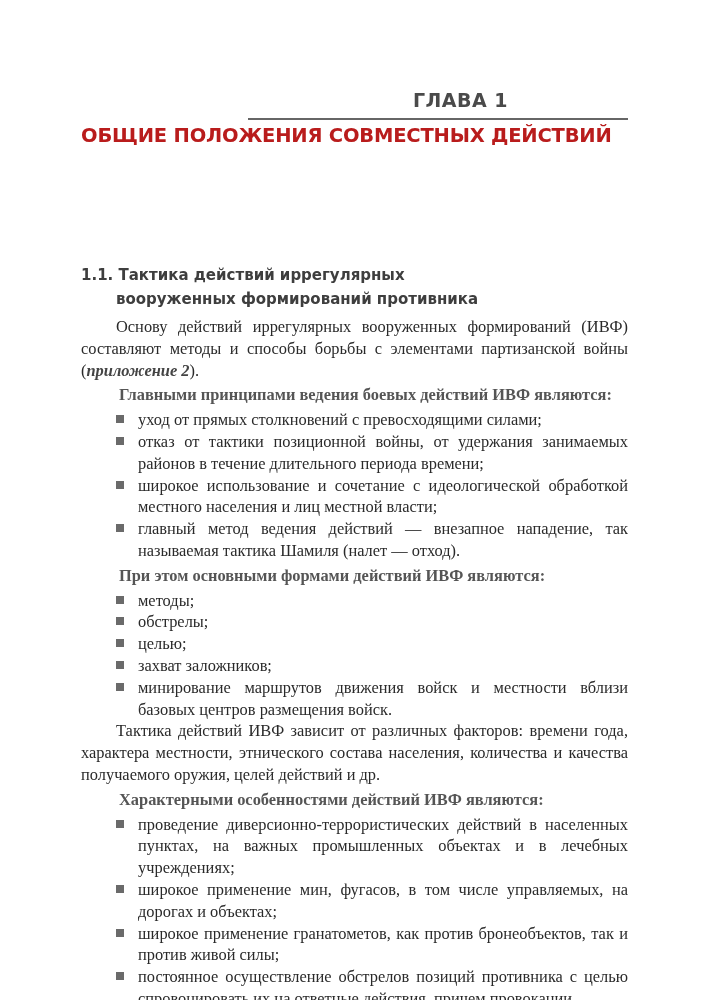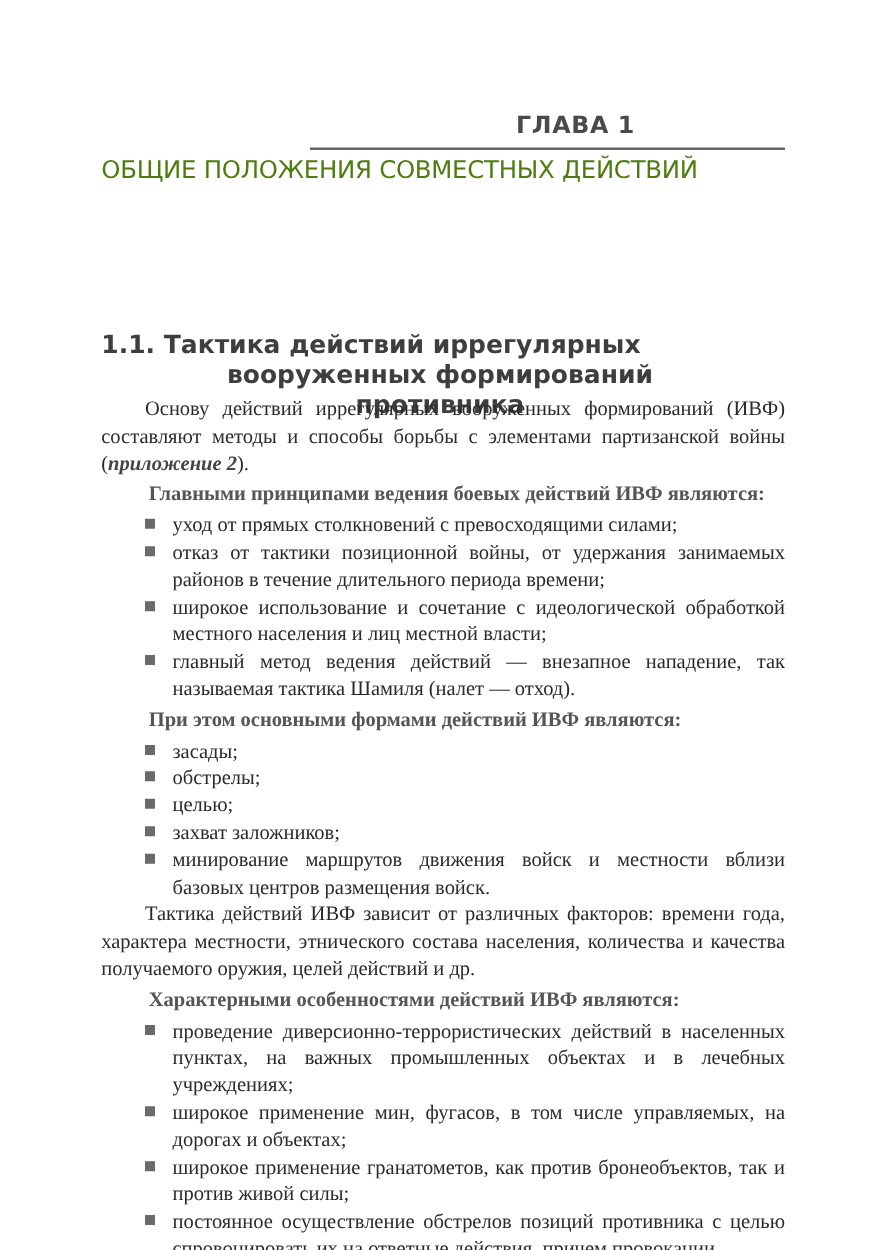--- a/index.html
+++ b/index.html
@@ -8,26 +8,26 @@
   .chapter-label {
     position: absolute; right: 80px; top: 89px;
     font-family: "DejaVu Sans", sans-serif; font-weight: bold; font-size: 19px;
     color: #4a4a4a; letter-spacing: 0.5px;
   }
   .chapter-rule {
     position: absolute; left: 248px; top: 118px; width: 380px; height: 2px; background: #666;
   }
   .chapter-title {
     position: absolute; left: 81px; top: 124px;
-    font-family: "DejaVu Sans", sans-serif; font-weight: normal; font-size: 19.5px;
-    color: #4d7c0f; letter-spacing: -0.2px; white-space: nowrap;
+    font-family: "DejaVu Sans", sans-serif; font-weight: bold; font-size: 19.5px;
+    color: #b91c1c; letter-spacing: -0.2px; white-space: nowrap;
   }
   .section-heading {
     position: absolute; left: 81px; top: 263px;
-    font-family: "DejaVu Sans", sans-serif; font-weight: bold; font-size: 20px;
+    font-family: "DejaVu Sans", sans-serif; font-weight: bold; font-size: 15px;
     color: #3e3e3e; line-height: 24px;
   }
   .section-heading .line2 { padding-left: 35px; display: block; text-align: center; }
   .body {
     position: absolute; left: 81px; top: 316px; width: 547px;
     font-family: "Liberation Serif", serif; font-size: 16.4px; line-height: 21.8px;
     color: #2a2a2a; text-align: justify;
   }
   .para { text-indent: 35px; margin: 0; }
   .lead { margin: 3px; padding-left: 35px; font-weight: bold; color: #555; }
@@ -57,21 +57,21 @@
     <p class="lead">Главными принципами ведения боевых действий ИВФ являются:</p>
     <ul class="bul">
       <li><span class="sq"></span><span>уход от прямых столкновений с превосходящими силами;</span></li>
       <li><span class="sq"></span><span>отказ от тактики позиционной войны, от удержания занимаемых районов в течение длительного периода времени;</span></li>
       <li><span class="sq"></span><span>широкое использование и сочетание с идеологической обработкой местного населения и лиц местной власти;</span></li>
       <li><span class="sq"></span><span>главный метод ведения действий — внезапное нападение, так называемая тактика Шамиля (налет — отход).</span></li>
     </ul>
 
     <p class="lead">При этом основными формами действий ИВФ являются:</p>
     <ul class="bul">
-      <li><span class="sq"></span><span>засады;</span></li>
+      <li><span class="sq"></span><span>методы;</span></li>
       <li><span class="sq"></span><span>обстрелы;</span></li>
       <li><span class="sq"></span><span>целью;</span></li>
       <li><span class="sq"></span><span>захват заложников;</span></li>
       <li><span class="sq"></span><span>минирование маршрутов движения войск и местности вблизи базовых центров размещения войск.</span></li>
     </ul>
 
     <p class="para">Тактика действий ИВФ зависит от различных факторов: времени года, характера местности, этнического состава населения, количества и качества получаемого оружия, целей действий и др.</p>
 
     <p class="lead">Характерными особенностями действий ИВФ являются:</p>
     <ul class="bul">

